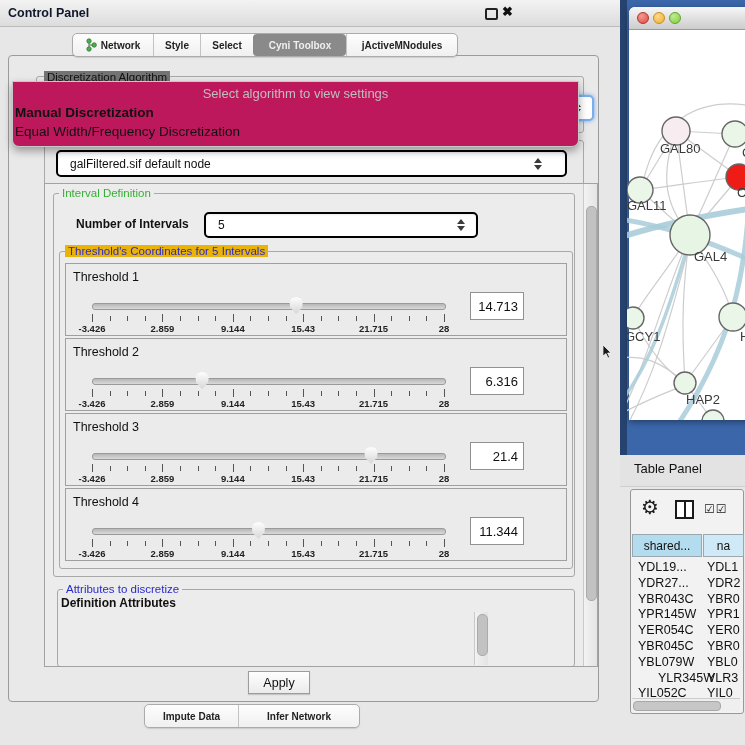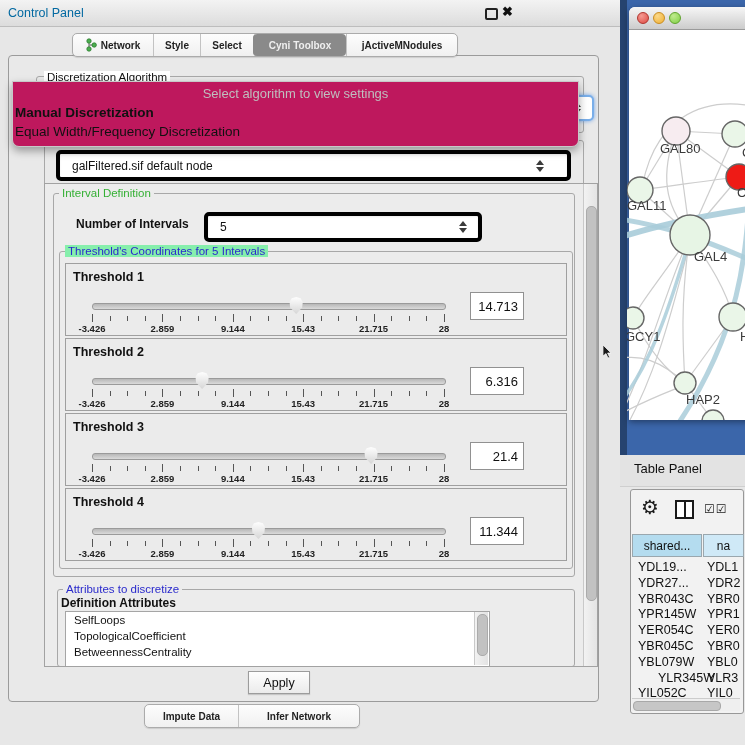--- a/index.html
+++ b/index.html
@@ -2,59 +2,59 @@
 <html><head>
 <meta charset="utf-8">
 <style>
   html,body{margin:0;padding:0;}
   body{width:745px;height:745px;overflow:hidden;background:#e7e7e7;
        font-family:"Liberation Sans",sans-serif;color:#111;position:relative;}
   .abs{position:absolute;}
   
   .cp-titlebar{left:0;top:0;width:620px;height:26px;background:linear-gradient(#f3f3f3,#dcdcdc);
     border-bottom:1px solid #bdbdbd;}
-  .cp-title{left:8px;top:0;height:26px;line-height:26px;font-size:12.5px;color:#0369a1;}
+  .cp-title{left:8px;top:0;height:26px;line-height:26px;font-size:12.5px;color:#0f172a;font-weight:bold;}
   .float-icon{left:485px;top:8px;width:9px;height:8px;border:2px solid #222;border-radius:2px;}
   .close-icon{left:502px;top:4px;font-size:13px;font-weight:bold;color:#111;}
   .cp-panel{left:8px;top:55px;width:589px;height:645px;background:#e9e9e9;
     border:1px solid #9b9b9b;border-radius:4px;}
   
   .seg{display:flex;height:22px;background:linear-gradient(#fdfdfd,#f0f0f0);
     border:1px solid #ababab;border-radius:5px;overflow:hidden;box-shadow:0 1px 1px rgba(0,0,0,.12);}
   .seg .tab{display:flex;align-items:center;justify-content:center;gap:4px;font-size:10px;
     font-weight:600;color:#222;border-left:1px solid #c3c3c3;cursor:default;white-space:nowrap;}
   .seg .tab:first-child{border-left:none;}
   .seg .tab.active{background:#8a8a8a;color:#efefef;border-left-color:#8a8a8a;border-radius:4px;}
   
   .group{border:1px solid #a8a8a8;border-radius:3px;}
-  .group-label{position:absolute;background:#ffffff;padding:0 3px;font-size:11.5px;line-height:12px;}
+  .group-label{position:absolute;background:#737373;padding:0 3px;font-size:11.5px;line-height:12px;}
   .lbl-green{color:#35b035;}
   .lbl-blue{color:#2a2acc;}
   
-  .combo{background:#fff;border:4px solid #000000;border-radius:5px;display:flex;align-items:center;
+  .combo{background:#fff;border:2px solid #000000;border-radius:5px;display:flex;align-items:center;
     font-size:12px;padding-left:12px;box-shadow:inset 0 1px 2px rgba(0,0,0,.08);}
   .combo .arrows{position:absolute;right:10px;top:50%;transform:translateY(-50%);width:9px;}
   .combo .arrows .up{width:0;height:0;border-left:4px solid transparent;border-right:4px solid transparent;
     border-bottom:5px solid #3b3b3b;margin-bottom:2px;}
   .combo .arrows .dn{width:0;height:0;border-left:4px solid transparent;border-right:4px solid transparent;
     border-top:5px solid #3b3b3b;}
   .combo.focused{border:2px solid #79aee9;box-shadow:0 0 4px #6fa3e8;}
   
   .popup{left:12px;top:81px;width:565px;height:64px;background:#be185d;border:1px solid #c8c8c8;
     border-radius:0 0 7px 7px;box-shadow:0 4px 9px rgba(0,0,0,.35);z-index:50;}
   .popup-hint{position:absolute;left:0;top:4px;width:100%;text-align:center;font-size:13px;color:#bfbfbf;}
   .popup-item{position:absolute;left:2px;width:560px;font-size:13.5px;line-height:18px;padding-left:0;}
   
   .scrollpane{left:44px;top:183px;width:552px;height:482px;border:1px solid #a2a2a2;
     background:#ececec;overflow:hidden;}
   .vsb-track{position:absolute;background:linear-gradient(90deg,#f2f2f2,#e3e3e3);border-left:1px solid #c9c9c9;}
   .vsb-thumb{position:absolute;background:#c2c2c2;border-radius:5px;border:1px solid #ababab;}
   
   .th-row{position:absolute;border:1px solid #9f9f9f;background:#ebebeb;}
-  .th-label{position:absolute;left:7px;top:6px;font-size:12.5px;font-weight:bold;}
+  .th-label{position:absolute;left:7px;top:6px;font-size:12.5px;font-weight:normal;}
   .sl-track{position:absolute;height:5px;border-radius:3px;background:linear-gradient(#b7b7b7,#dadada);
     border:1px solid #9a9a9a;}
   .sl-thumb{position:absolute;width:15px;height:17px;top:-7px;
     background:linear-gradient(#fefefe,#d6d6d6);
     clip-path:polygon(50% 100%,10% 62%,6% 30%,20% 8%,50% 0%,80% 8%,94% 30%,90% 62%);
     filter:drop-shadow(0 0 1px #777);}
   .tick{position:absolute;width:1px;background:#555;}
   .tick-label{position:absolute;font-size:9.5px;font-weight:bold;color:#222;transform:translateX(-50%);white-space:nowrap;}
   .val-box{position:absolute;width:54px;height:28px;background:#fff;border:1px solid #919191;
     font-size:13px;display:flex;align-items:center;justify-content:flex-end;padding-right:5px;box-sizing:border-box;}
@@ -155,21 +155,21 @@
   <div class="abs" style="left:31px;top:33px;font-size:12px;font-weight:bold;">Number of Intervals</div>
   <div class="abs combo" style="left:159px;top:28px;width:258px;height:22px;">
     <span>5</span>
     <div class="arrows">
         <div class="up"></div>
         <div class="dn"></div>
       </div>
   </div>
 
   <div class="abs group" style="left:14px;top:67px;width:512px;height:316px;"></div>
-  <div class="group-label" style="left:20px;top:61px;background:#86efac;"><span class="lbl-blue">Threshold's Coordinates for 5 Intervals</span></div>
+  <div class="group-label" style="left:20px;top:61px;background:#eab308;"><span class="lbl-blue">Threshold's Coordinates for 5 Intervals</span></div>
 
   <div id="thresholds-host">
       <div class="th-row" style="left: 20px; top: 79px; width: 500px; height: 71px;">
         <div class="th-label">Threshold 1</div>
         <div class="sl-track" style="left: 26px; top: 39px; width: 352px;">
           <div class="sl-thumb" style="left: calc(57.7197% - 7.5px);"></div>
         </div>
         <div class="tick" style="left: 26px; top: 50px; height: 8px;"></div>
         <div class="tick" style="left: 43.6px; top: 52px; height: 5px;"></div>
         <div class="tick" style="left: 61.2px; top: 52px; height: 5px;"></div>
@@ -299,25 +299,20 @@
         <div class="tick-label" style="left: 237.2px; top: 59px;">15.43</div>
         <div class="tick-label" style="left: 307.6px; top: 59px;">21.715</div>
         <div class="tick-label" style="left: 378px; top: 59px;">28</div>
         <div class="val-box" style="left: 404px; top: 28px;">11.344</div>
       </div>
     </div>
 
   <div class="abs group" style="left:12px;top:405px;width:516px;height:76px;"></div>
   <div class="group-label" style="left:18px;top:399px;background:#ececec;"><span class="lbl-blue">Attributes to discretize</span></div>
   <div class="abs" style="left:16px;top:412px;font-size:12px;font-weight:bold;">Definition Attributes</div>
-  <div class="abs listbox" style="left:20px;top:427px;width:423px;height:55px;" id="attr-list">
-      <div class="list-item">SelfLoops</div>
-      <div class="list-item">TopologicalCoefficient</div>
-      <div class="list-item">BetweennessCentrality</div>
-    </div>
   <div class="vsb-track" style="left:429px;top:428px;width:13px;height:53px;">
     <div class="vsb-thumb" style="left:1.5px;top:2px;width:9px;height:40px;"></div>
   </div>
 
   <div class="vsb-track" style="left:538px;top:0;width:14px;height:482px;">
     <div class="vsb-thumb" style="left:2px;top:22px;width:9px;height:393px;"></div>
   </div>
 </div>
 
 <div class="abs btn" style="left:248px;top:671px;width:60px;height:21px;">Apply</div>

